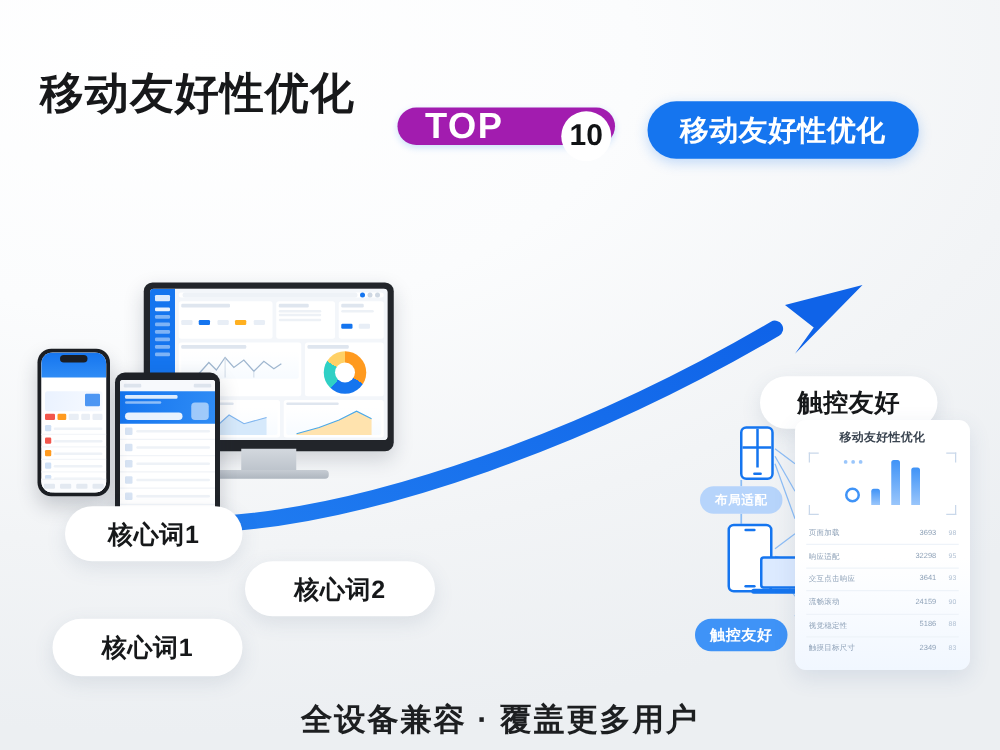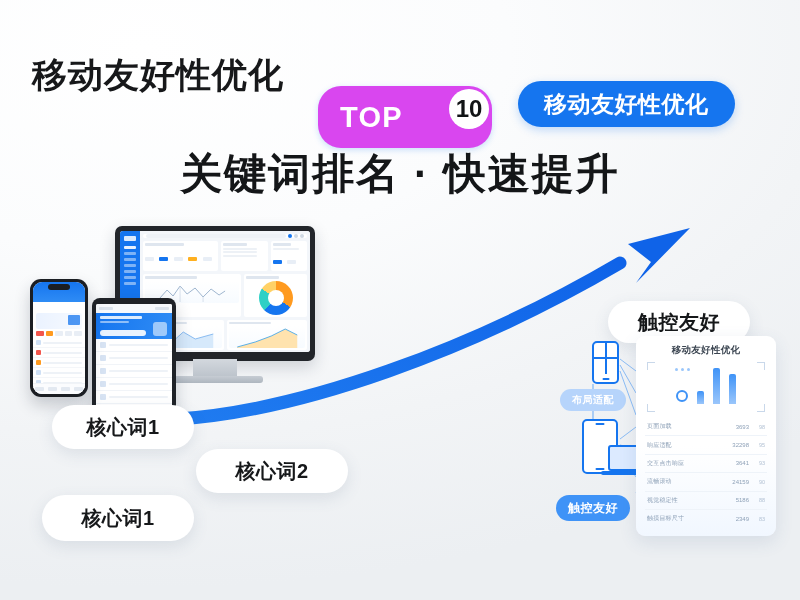--- a/index.html
+++ b/index.html
@@ -14,22 +14,22 @@
 
   
   .kicker {
     position:absolute; left:32px; top:26px;
     font-size:35px; font-weight:700; color:#17181a;
     letter-spacing:1px; line-height:1;
     white-space:nowrap;
   }
   .top-badge {
     position:absolute; left:318px; top:55px;
-    height:62px; width:174px;
-    background:#d946ef; border-radius:23px;
+    height:30px; width:174px;
+    background:#a21caf; border-radius:23px;
     display:flex; align-items:center;
     box-shadow:0 2px 6px rgba(21,117,239,.22);
   }
   .top-badge .tword {
     color:#ffffff; font-size:29px; font-weight:700;
     letter-spacing:1.2px; padding-left:22px; line-height:1;
   }
   .top-badge .tnum {
     position:absolute; right:3px; top:3px;
     width:40px; height:40px; border-radius:50%;
@@ -227,21 +227,20 @@
 
   <div class="kicker">移动友好性优化</div>
 
   <div class="top-badge">
     <span class="tword">TOP</span>
     <span class="tnum">10</span>
   </div>
 
   <div class="pill-blue">移动友好性优化</div>
 
-  <div class="headline">关键词排名 · 快速提升</div>
 
   <svg class="arrow-svg" viewBox="0 0 800 600">
     <defs>
       <linearGradient id="agrad" x1="0" y1="1" x2="1" y2="0">
         <stop offset="0%" stop-color="#1f7bf0"></stop>
         <stop offset="100%" stop-color="#0f63e8"></stop>
       </linearGradient>
     </defs>
     <path d="M178,388 C300,380 470,320 620,232" stroke="url(#agrad)" stroke-width="13" fill="none" stroke-linecap="round"></path>
     <path d="M690,197 L628,213 L651,231 L636,252 Z" fill="#0f63e8"></path>
@@ -513,14 +512,15 @@
         <span class="v2">88</span>
       </div>
       <div class="sc-row" style="border-bottom:0">
         <span class="nm">触摸目标尺寸</span>
         <span class="v1">2349</span>
         <span class="v2">83</span>
       </div>
     </div>
   </div>
 
+  <div class="footline">全设备兼容 · 覆盖更多用户</div>
 
 </div>
 
 </body></html>

